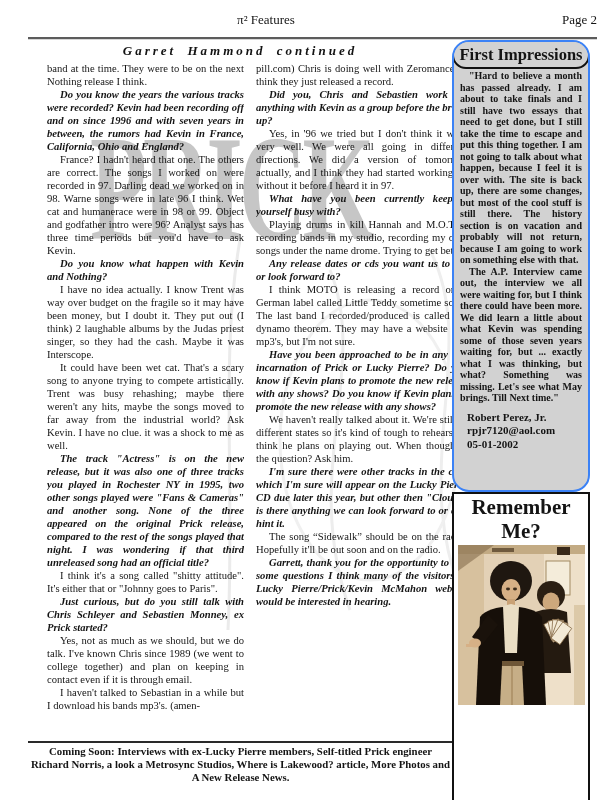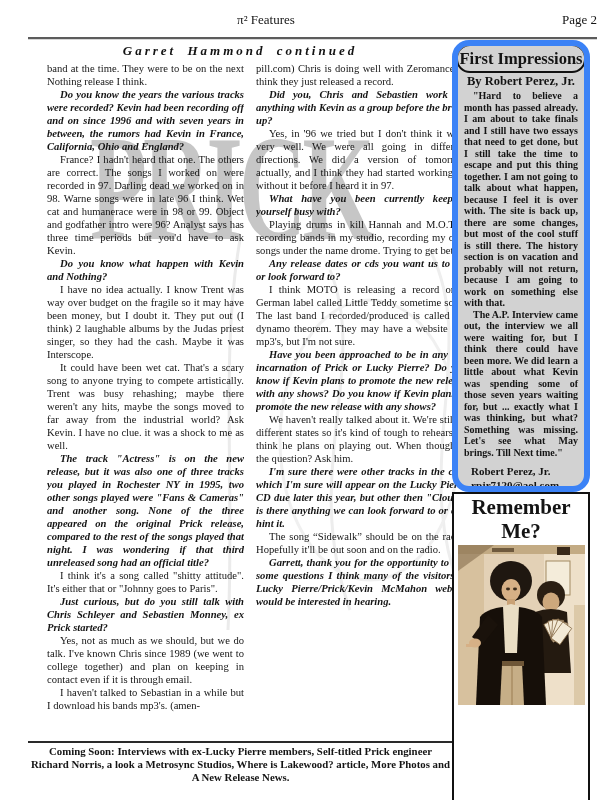--- a/index.html
+++ b/index.html
@@ -25,21 +25,21 @@
   .columns{position:absolute;top:62px;left:47px;z-index:1;display:flex;gap:12px;}
   .col{height:678px;overflow:hidden;}
   .col-1{width:197px;}
   .col-2{width:211px;}
   .col p{margin:0;font-size:10.6px;line-height:13px;text-align:justify;text-indent:13px;}
   .col p.q{font-weight:bold;font-style:italic;}
   .col p.noindent{text-indent:0;}
   
   .sidebar{position:absolute;left:452px;top:40px;width:138px;z-index:1;}
   .fi-box{box-sizing:border-box;width:138px;height:452px;overflow:hidden;
-    background:#d2d2d2;border:6px solid #3b82f6;border-radius:17px;}
+    background:#d2d2d2;border:2px solid #3b82f6;border-radius:17px;}
   .fi-title{box-sizing:border-box;margin:-2px -2px 1px -2px;padding:3px 0 2px 0;
     background:#d2d2d2;border:2px solid #111;border-radius:14px;
     text-align:center;font-size:16.5px;font-weight:bold;}
   .fi-byline{text-align:center;font-size:12.5px;font-weight:bold;margin:0 0 1px 0;}
   .fi-body{padding:0 6px;}
   .fi-body p{margin:0;font-size:10px;font-weight:bold;line-height:11.5px;
     text-align:justify;text-indent:9px;}
   .fi-signature{margin-top:7px;padding-left:13px;}
   .fi-signature p{margin:0;font-size:11px;font-weight:bold;line-height:13.5px;text-indent:0;text-align:left;}
   .rm-box{box-sizing:border-box;margin-top:0;width:138px;height:342px;overflow:hidden;
@@ -95,21 +95,20 @@
       <p class="q">I'm sure there were other tracks in the can, which I'm sure will appear on the Lucky Pierre CD due later this year, but other then "Cloud," is there anything we can look forward to or can hint it.</p>
       <p class="a">The song “Sidewalk” should be on the radio. Hopefully it'll be out soon and on the radio.</p>
       <p class="q">Garrett, thank you for the opportunity to ask some questions I think many of the visitors to Lucky Pierre/Prick/Kevin McMahon website would be interested in hearing.</p>
     </div>
 </div>
 
 <div class="sidebar">
 
   <div class="fi-box">
     <div class="fi-title">First Impressions</div>
-    <div class="fi-byline">By Robert Perez, Jr.</div>
     <div class="fi-body">
         <p>"Hard to believe a month has passed already. I am about to take finals and I still have two essays that need to get done, but I still take the time to escape and put this thing together. I am not going to talk about what happen, because I feel it is over with. The site is back up, there are some changes, but most of the cool stuff is still there. The history section is on vacation and probably will not return, because I am going to work on something else with that.</p>
         <p>The A.P. Interview came out, the interview we all were waiting for, but I think there could have been more. We did learn a little about what Kevin was spending some of those seven years waiting for, but ... exactly what I was thinking, but what? Something was missing. Let's see what May brings. Till Next time."</p>
       </div>
     <div class="fi-signature fi-body">
         <p>Robert Perez, Jr.</p>
         <p>rpjr7120@aol.com</p>
         <p>05-01-2002</p>
       </div>
   </div>

